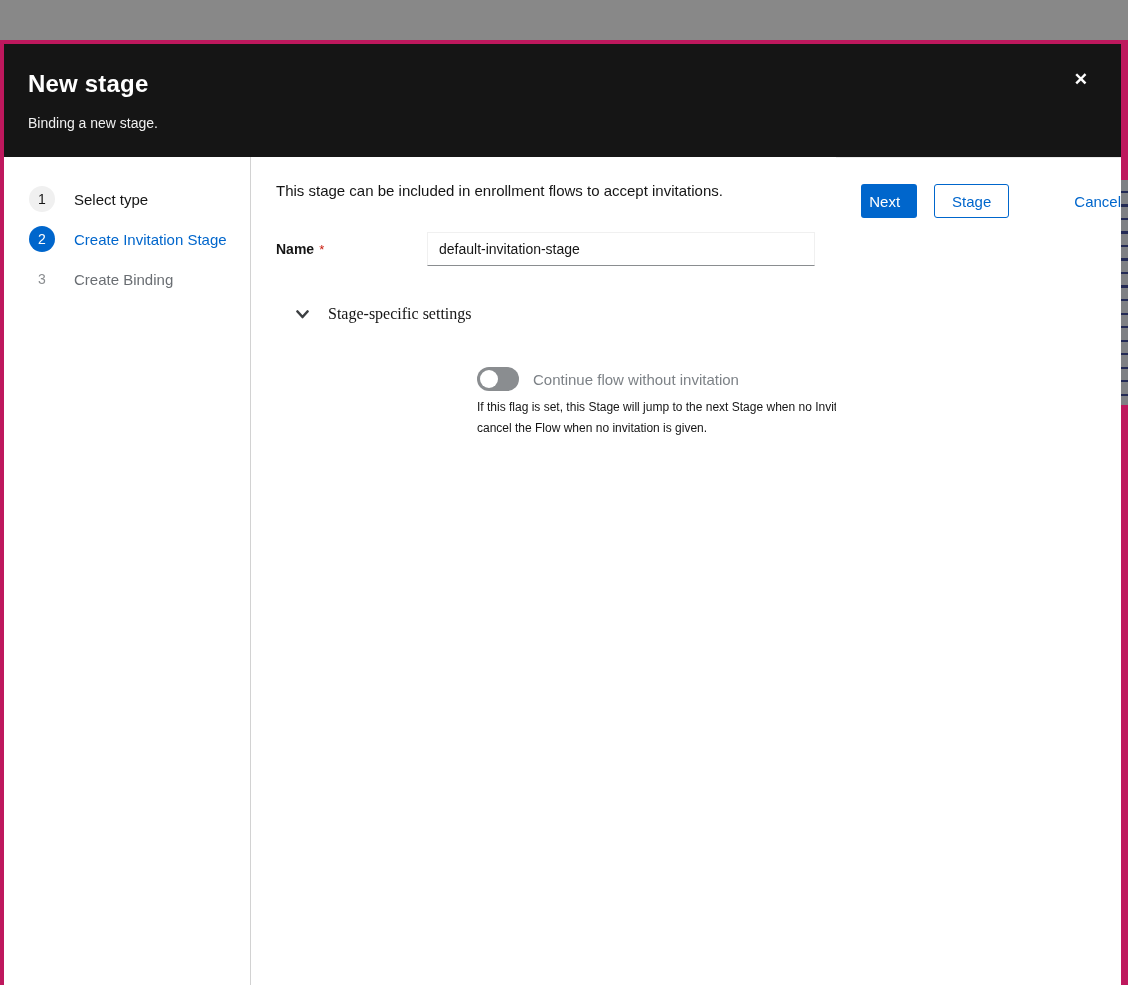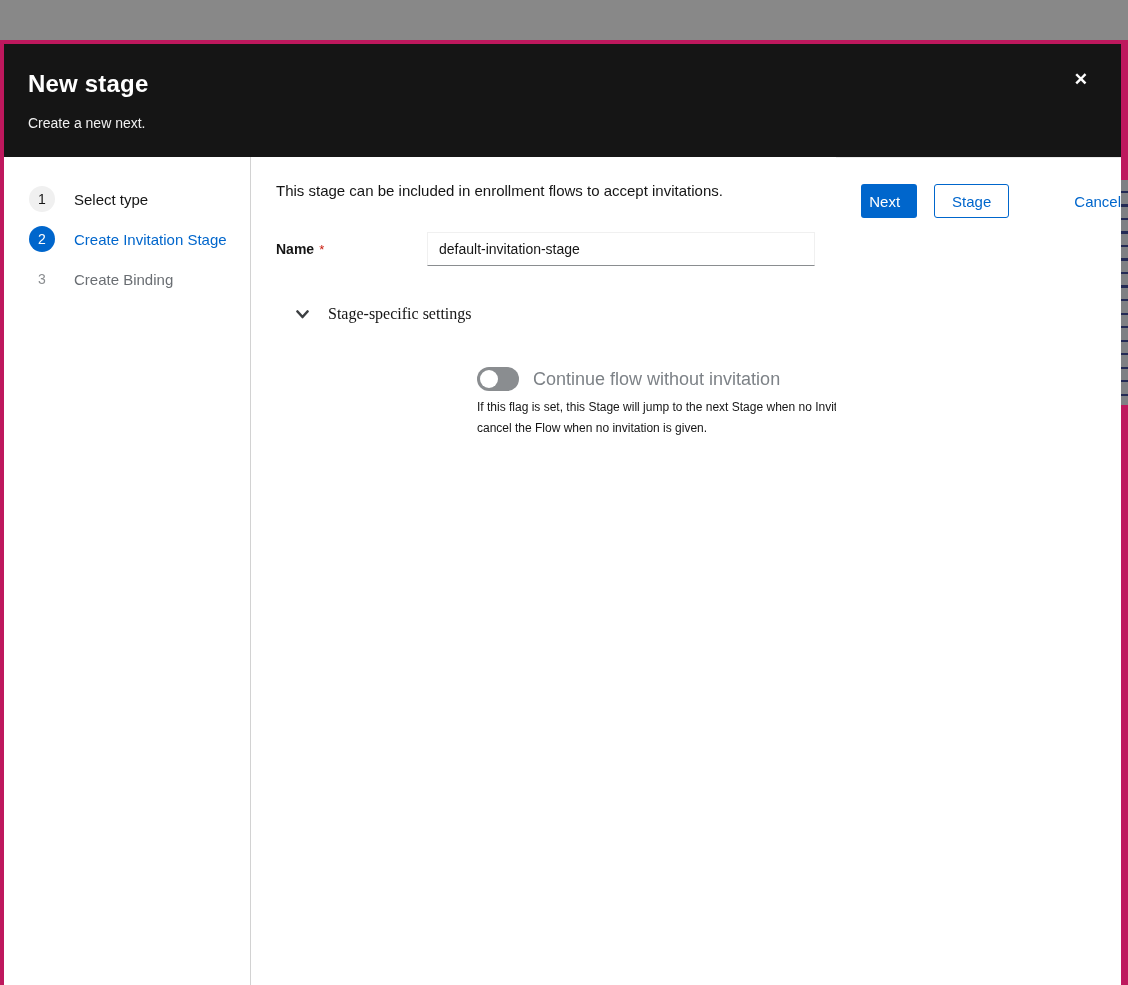--- a/index.html
+++ b/index.html
@@ -111,21 +111,21 @@
   .switch-row { display: flex; align-items: center; }
   .switch {
     position: relative; width: 42px; height: 24px; flex: none;
     border-radius: 12px; background: #8a8d90; border: none; cursor: pointer;
   }
   .switch-knob {
     position: absolute; left: 3px; top: 3px;
     width: 18px; height: 18px; border-radius: 50%;
     background: #ffffff;
   }
-  .switch-label { margin-left: 14px; font-size: 18px; color: #7d8287; }
+  .switch-label { margin-left: 14px; font-size: 15px; color: #7d8287; }
   .help-text { margin-top: 6px; font-size: 12px; line-height: 21px; color: #151515; }
 
   
   .footer {
     flex: none; height: 80px;
     border-top: 1px solid #ebebeb;
     padding: 26px 0 0 25px;
     display: flex; align-items: flex-start;
   }
   .btn {
@@ -139,21 +139,21 @@
 </style>
 </head>
 <body>
 
 <div class="screenshot">
 
   <div class="modal">
 
     <div class="modal-header">
       <h1 class="modal-title">New stage</h1>
-      <div class="modal-subtitle">Create a new next.</div>
+      <div class="modal-subtitle">Binding a new stage.</div>
       <button class="close-btn">✕</button>
     </div>
 
     <div class="modal-body">
 
       <nav class="wizard-nav">
         <div class="step visited">
           <span class="step-num">1</span>
           <span class="step-label">Select type</span>
         </div>

